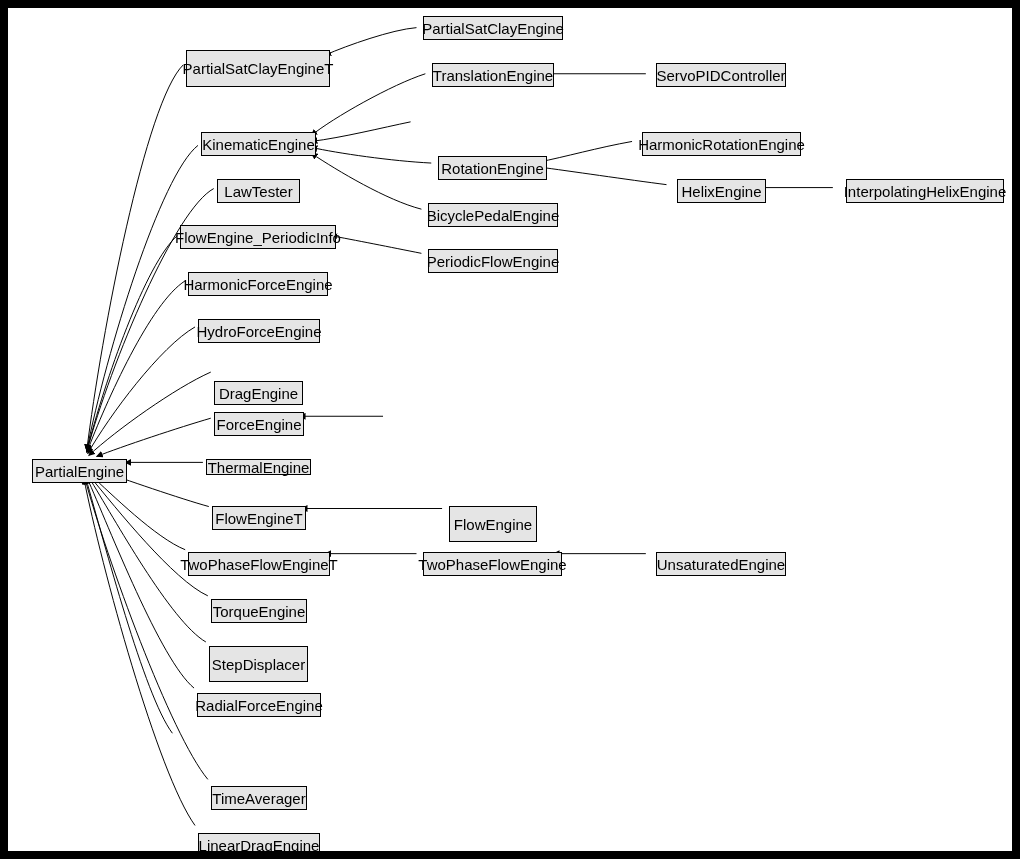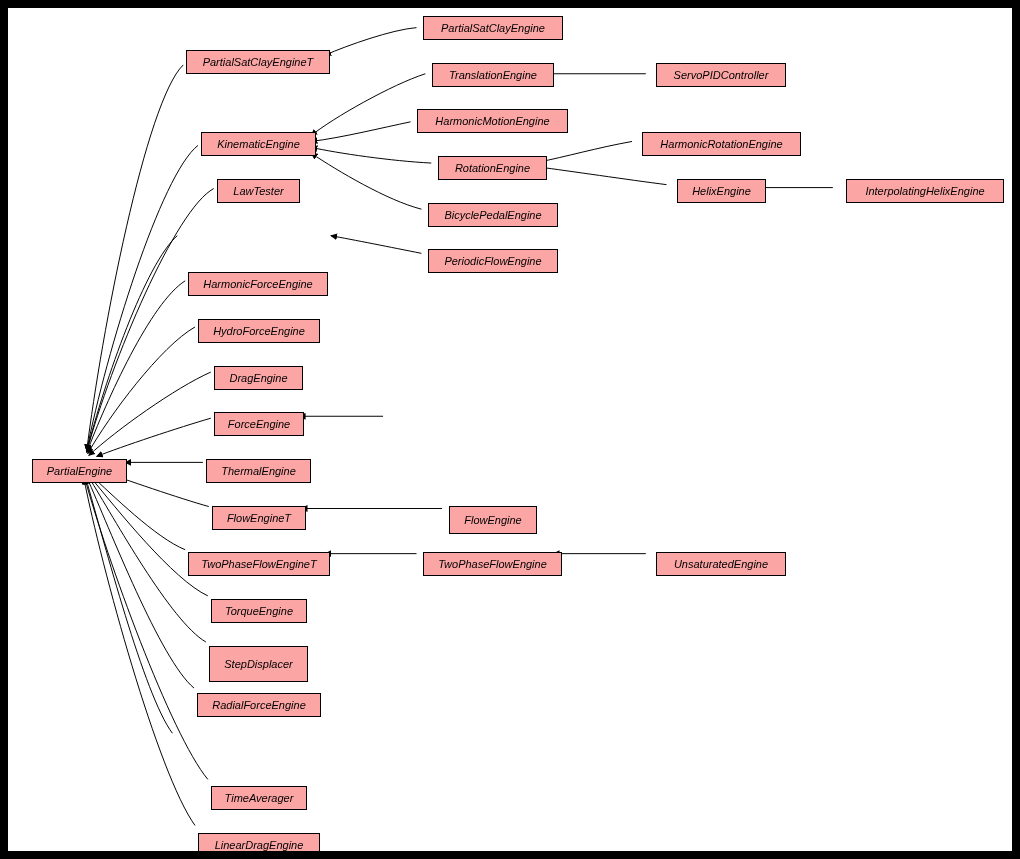--- a/index.html
+++ b/index.html
@@ -22,30 +22,29 @@
     left: 0;
     top: 0;
     width: 100%;
     height: 100%;
     pointer-events: none;
   }
   .node {
     position: absolute;
     box-sizing: border-box;
     border: 1px solid #000000;
-    background: #fca5a5;
+    background: #e5e5e5;
     color: #000000;
-    font-size: 11px;
+    font-size: 15px;
     line-height: 1;
     display: flex;
     align-items: center;
     justify-content: center;
     white-space: nowrap;
     text-align: center;
-    font-style: italic;
   }
 </style>
 </head>
 <body>
 
 <div id="canvas">
   <svg id="edges" viewBox="0 0 1020 859" preserveAspectRatio="none">
       <defs>
         <marker id="arrow" viewBox="0 0 10 10" refX="9" refY="5" markerWidth="7" markerHeight="7" orient="auto-start-reverse">
           <path d="M 0 0 L 10 5 L 0 10 z" fill="#000000"></path>
@@ -77,40 +76,40 @@
       <path d="M 648,556 L 554,556" fill="none" stroke="#000000" stroke-width="1" marker-end="url(#arrow)"></path>
       <path d="M 180,552 C 150,540 105,495 84,476" fill="none" stroke="#000000" stroke-width="1" marker-end="url(#arrow)"></path>
       <path d="M 203,599 C 168,583 110,510 83,477" fill="none" stroke="#000000" stroke-width="1" marker-end="url(#arrow)"></path>
       <path d="M 201,646 C 165,625 108,520 82,478" fill="none" stroke="#000000" stroke-width="1" marker-end="url(#arrow)"></path>
       <path d="M 189,693 C 155,665 103,530 80,478" fill="none" stroke="#000000" stroke-width="1" marker-end="url(#arrow)"></path>
       <path d="M 167,739 C 138,700 98,545 79,479" fill="none" stroke="#000000" stroke-width="1" marker-end="url(#arrow)"></path>
       <path d="M 203,786 C 165,740 100,560 78,479" fill="none" stroke="#000000" stroke-width="1" marker-end="url(#arrow)"></path>
       <path d="M 190,833 C 152,780 95,570 77,479" fill="none" stroke="#000000" stroke-width="1" marker-end="url(#arrow)"></path>
     </svg>
 <div class="node" style="left: 415px; top: 8px; width: 140px; height: 24px;">PartialSatClayEngine</div>
-    <div class="node" style="left: 178px; top: 42px; width: 144px; height: 24px;">PartialSatClayEngineT</div>
+    <div class="node" style="left: 178px; top: 42px; width: 144px; height: 37px;">PartialSatClayEngineT</div>
     <div class="node" style="left: 424px; top: 55px; width: 122px; height: 24px;">TranslationEngine</div>
     <div class="node" style="left: 648px; top: 55px; width: 130px; height: 24px;">ServoPIDController</div>
-    <div class="node" style="left: 409px; top: 101px; width: 151px; height: 24px;">HarmonicMotionEngine</div>
     <div class="node" style="left: 193px; top: 124px; width: 115px; height: 24px;">KinematicEngine</div>
     <div class="node" style="left: 634px; top: 124px; width: 159px; height: 24px;">HarmonicRotationEngine</div>
     <div class="node" style="left: 430px; top: 148px; width: 109px; height: 24px;">RotationEngine</div>
     <div class="node" style="left: 669px; top: 171px; width: 89px; height: 24px;">HelixEngine</div>
     <div class="node" style="left: 838px; top: 171px; width: 158px; height: 24px;">InterpolatingHelixEngine</div>
     <div class="node" style="left: 209px; top: 171px; width: 83px; height: 24px;">LawTester</div>
     <div class="node" style="left: 420px; top: 195px; width: 130px; height: 24px;">BicyclePedalEngine</div>
+    <div class="node" style="left: 172px; top: 217px; width: 156px; height: 24px;">FlowEngine_PeriodicInfo</div>
     <div class="node" style="left: 420px; top: 241px; width: 130px; height: 24px;">PeriodicFlowEngine</div>
     <div class="node" style="left: 180px; top: 264px; width: 140px; height: 24px;">HarmonicForceEngine</div>
     <div class="node" style="left: 190px; top: 311px; width: 122px; height: 24px;">HydroForceEngine</div>
-    <div class="node" style="left: 206px; top: 358px; width: 89px; height: 24px;">DragEngine</div>
+    <div class="node" style="left: 206px; top: 373px; width: 89px; height: 24px;">DragEngine</div>
     <div class="node" style="left: 206px; top: 404px; width: 90px; height: 24px;">ForceEngine</div>
     <div class="node" style="left: 24px; top: 451px; width: 95px; height: 24px;">PartialEngine</div>
-    <div class="node" style="left: 198px; top: 451px; width: 105px; height: 24px; text-align: right;">ThermalEngine</div>
+    <div class="node" style="left: 198px; top: 451px; width: 105px; height: 16px; text-align: right;">ThermalEngine</div>
     <div class="node" style="left: 204px; top: 498px; width: 94px; height: 24px;">FlowEngineT</div>
-    <div class="node" style="left: 441px; top: 498px; width: 88px; height: 28px;">FlowEngine</div>
+    <div class="node" style="left: 441px; top: 498px; width: 88px; height: 36px;">FlowEngine</div>
     <div class="node" style="left: 180px; top: 544px; width: 142px; height: 24px;">TwoPhaseFlowEngineT</div>
     <div class="node" style="left: 415px; top: 544px; width: 139px; height: 24px;">TwoPhaseFlowEngine</div>
     <div class="node" style="left: 648px; top: 544px; width: 130px; height: 24px;">UnsaturatedEngine</div>
     <div class="node" style="left: 203px; top: 591px; width: 96px; height: 24px;">TorqueEngine</div>
     <div class="node" style="left: 201px; top: 638px; width: 99px; height: 36px;">StepDisplacer</div>
     <div class="node" style="left: 189px; top: 685px; width: 124px; height: 24px;">RadialForceEngine</div>
     <div class="node" style="left: 203px; top: 778px; width: 96px; height: 24px;">TimeAverager</div>
     <div class="node" style="left: 190px; top: 825px; width: 122px; height: 24px;">LinearDragEngine</div>
   </div>
 

